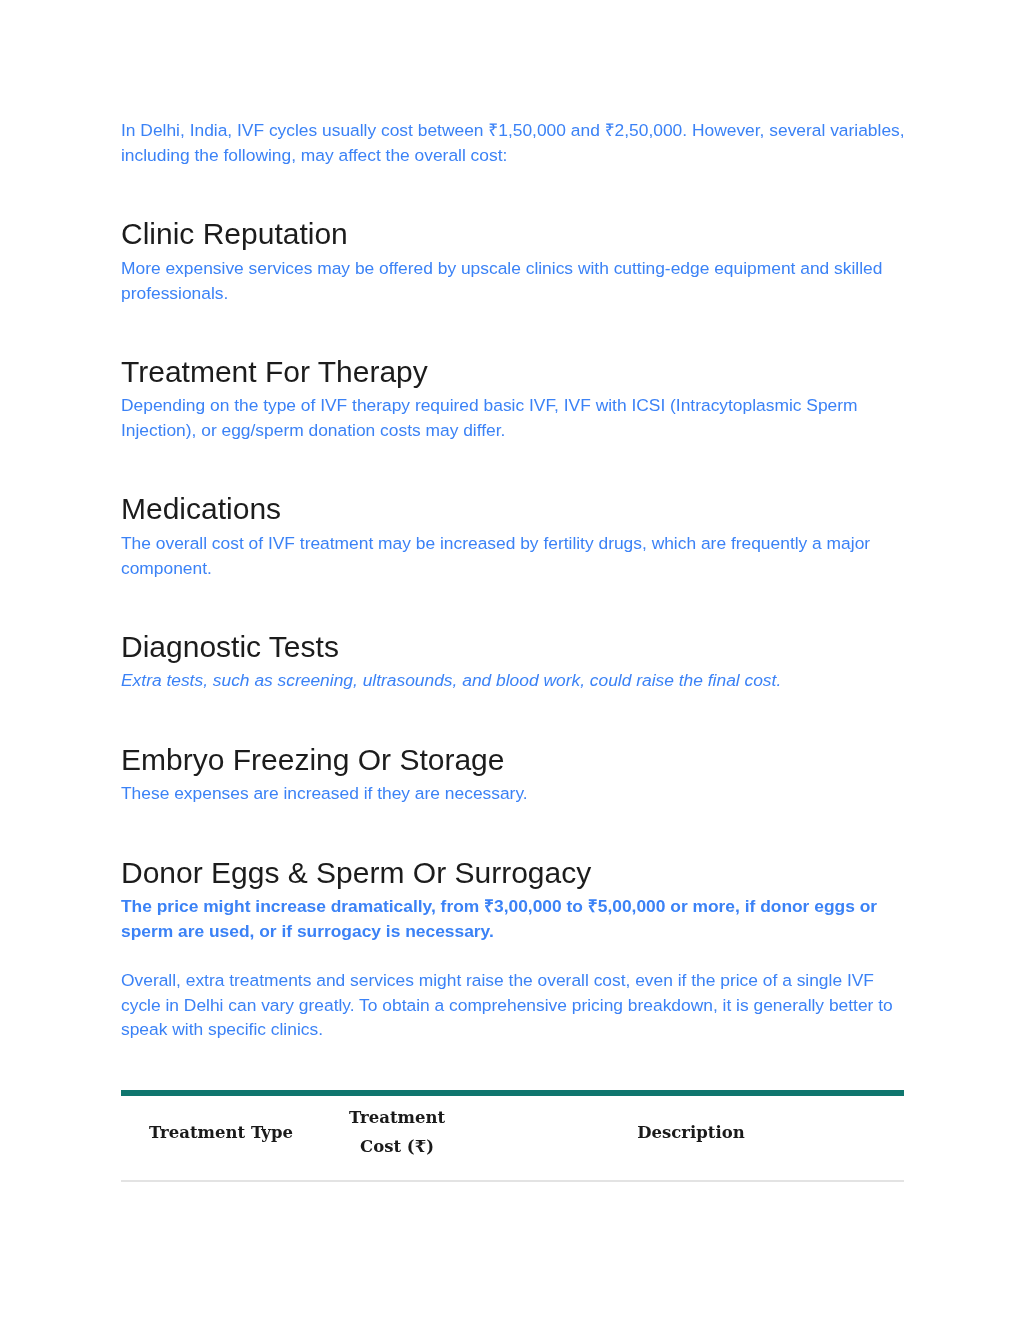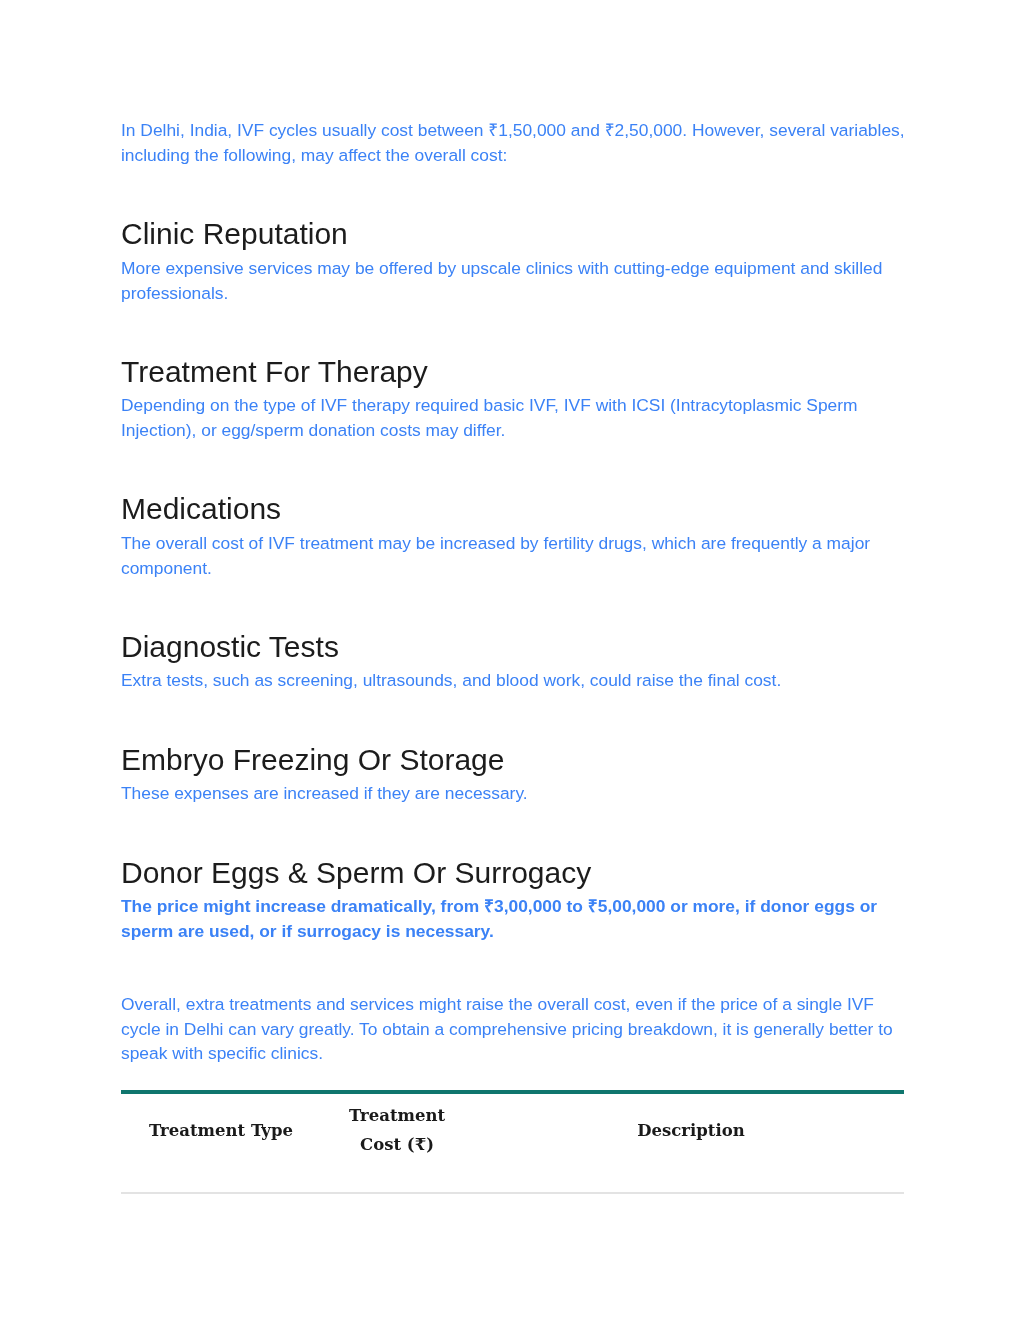--- a/index.html
+++ b/index.html
@@ -34,22 +34,22 @@
       font-weight: normal;
       color: #1c1c1c;
     }
     .abs { position: absolute; left: 0; width: 784px; }
 
     .cost-table {
       position: absolute;
       left: 0;
       top: 1090px;
       width: 783px;
-      height: 104px;
-      border-top: 4px solid #0f766e;
+      height: 92px;
+      border-top: 6px solid #0f766e;
       border-bottom: 2px solid #e3e3e3;
       box-sizing: border-box;
     }
     .th {
       position: absolute;
       font-family: "DejaVu Serif", "Liberation Serif", serif;
       font-weight: bold;
       font-size: 16.5px;
       line-height: 29px;
       color: #1a1a1a;
@@ -76,34 +76,34 @@
     <p class="para abs" style="top:393px;">Depending on the type of IVF therapy required basic IVF, IVF with ICSI (Intracytoplasmic Sperm Injection), or egg/sperm donation costs may differ.</p>
   </section>
 
   <section>
     <h2 class="heading abs" style="top:495px;">Medications</h2>
     <p class="para abs" style="top:531px;">The overall cost of IVF treatment may be increased by fertility drugs, which are frequently a major component.</p>
   </section>
 
   <section>
     <h2 class="heading abs" style="top:633px;">Diagnostic Tests</h2>
-    <p class="para abs" style="top:668px;">Extra tests, such as screening, ultrasounds, and blood work, could raise the final cost.</p>
+    <p class="para abs" style="top:668px;font-style:italic;">Extra tests, such as screening, ultrasounds, and blood work, could raise the final cost.</p>
   </section>
 
   <section>
     <h2 class="heading abs" style="top:746px;">Embryo Freezing Or Storage</h2>
     <p class="para abs" style="top:781px;">These expenses are increased if they are necessary.</p>
   </section>
 
   <section>
     <h2 class="heading abs" style="top:859px;">Donor Eggs &amp; Sperm Or Surrogacy</h2>
     <p class="para abs" style="top:894px;font-weight:bold;">The price might increase dramatically, from ₹3,00,000 to ₹5,00,000 or more, if donor eggs or sperm are used, or if surrogacy is necessary.</p>
   </section>
 
-  <p class="para abs" style="top:968px;margin-top:24px;">Overall, extra treatments and services might raise the overall cost, even if the price of a single IVF cycle in Delhi can vary greatly. To obtain a comprehensive pricing breakdown, it is generally better to speak with specific clinics.</p>
+  <p class="para abs" style="top:968px;">Overall, extra treatments and services might raise the overall cost, even if the price of a single IVF cycle in Delhi can vary greatly. To obtain a comprehensive pricing breakdown, it is generally better to speak with specific clinics.</p>
 
   <div class="cost-table">
     <div class="th th-type">Treatment Type</div>
     <div class="th th-cost">
       <div>Treatment</div>
       <div>Cost (₹)</div>
     </div>
     <div class="th th-desc">Description</div>
   </div>
 

